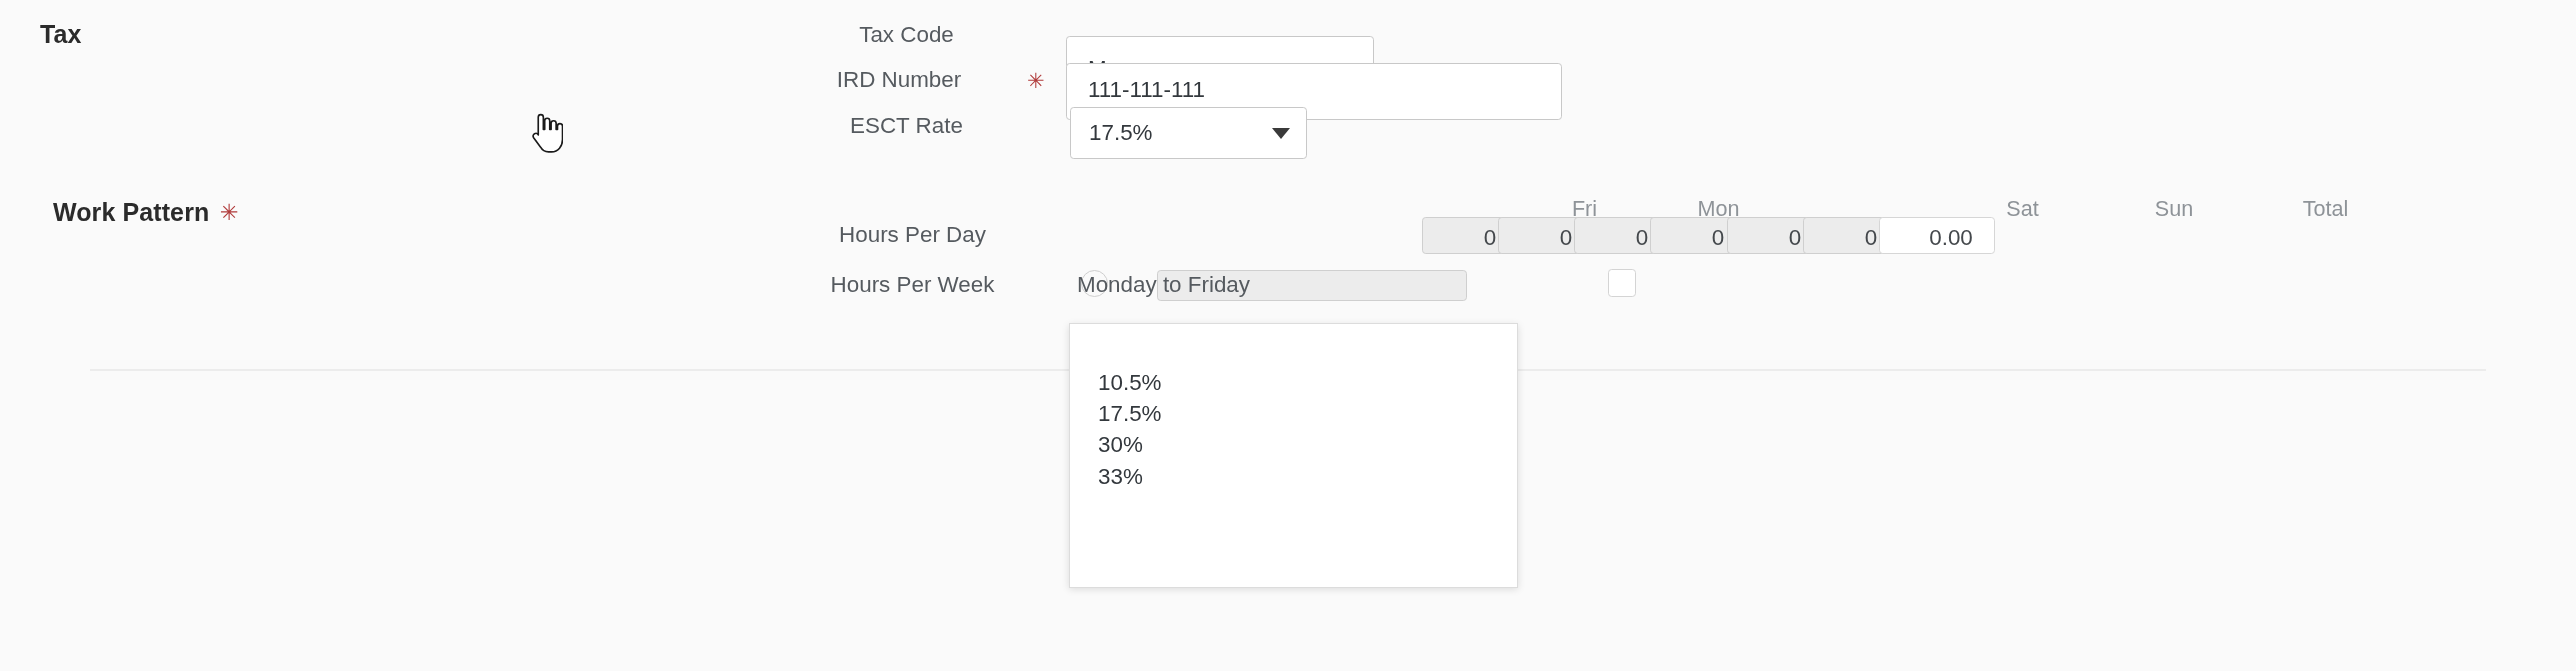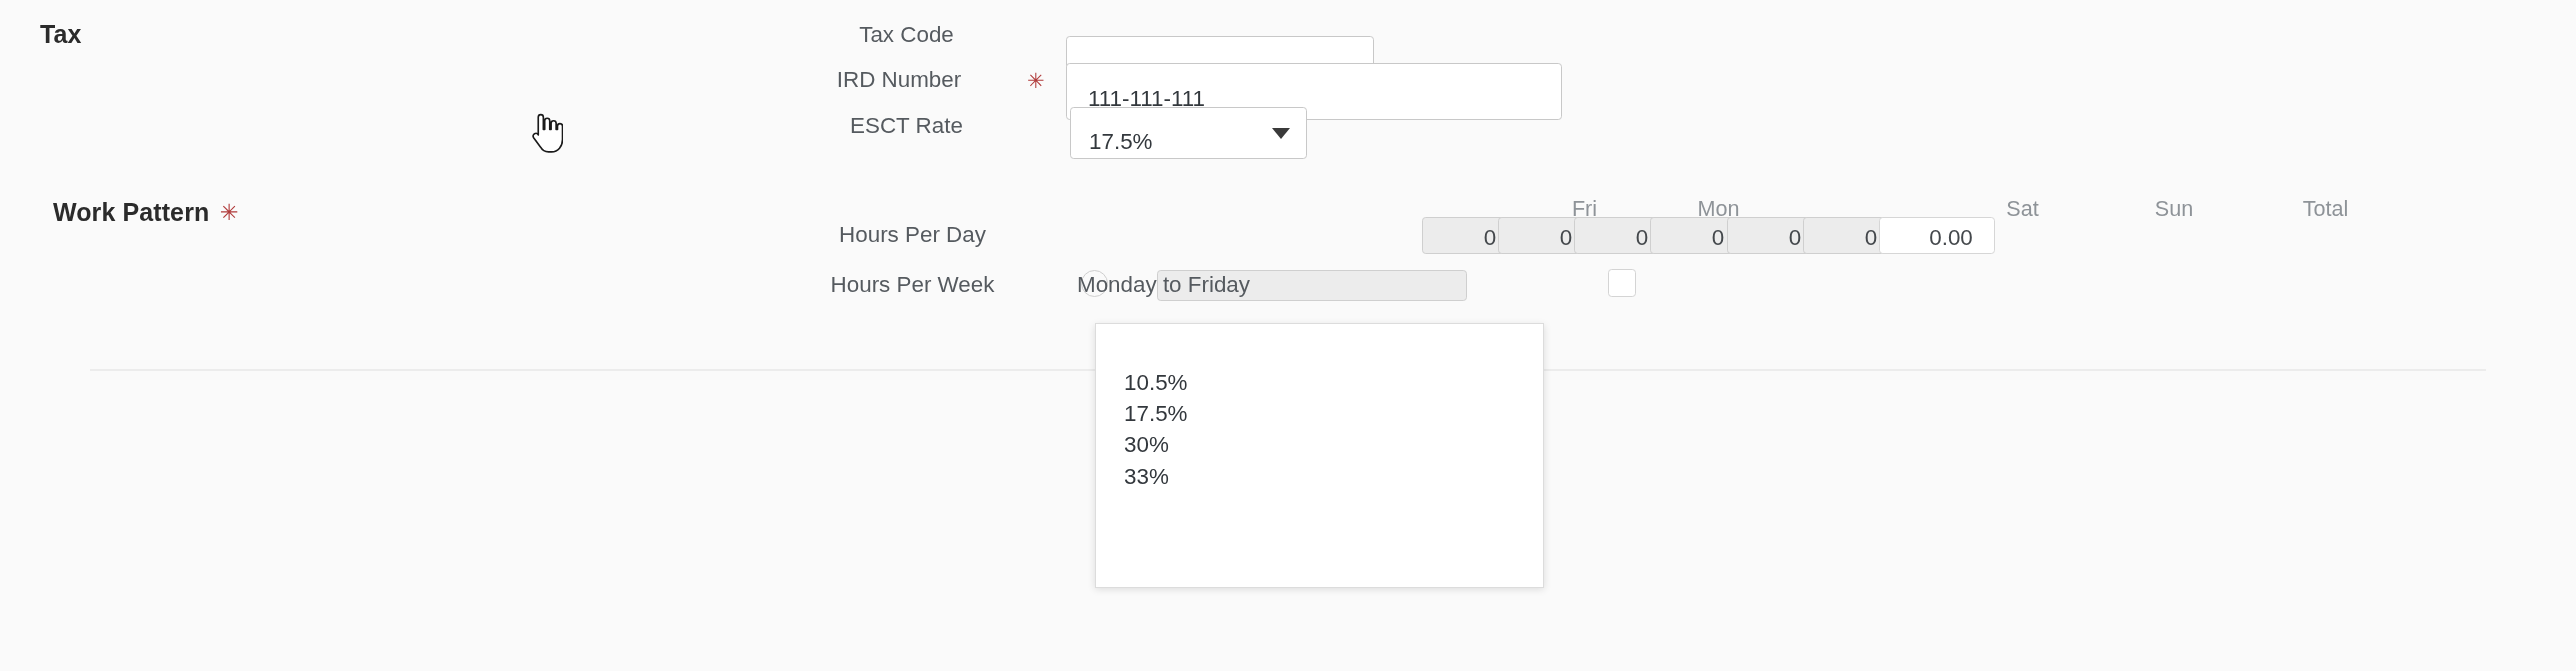--- a/index.html
+++ b/index.html
@@ -56,21 +56,20 @@
     position: absolute;
     background: #ffffff;
     border: 1.5px solid #c8c8c8;
     border-radius: 3.7px;
   }
   .control-text {
     position: absolute;
     font-size: 22.4px;
     color: #33383d;
     white-space: nowrap;
-    margin-top: 9px;
   }
   .caret {
     position: absolute;
     width: 0; height: 0;
     border-left: 9.7px solid transparent;
     border-right: 9.7px solid transparent;
     border-top: 11.2px solid #3a3a3a;
   }
 
   
@@ -202,21 +201,21 @@
 
   <div class="field-label" style="left:806px; top:272px; width:213px;">Hours Per Week</div>
 
   <div class="radio-circle" style="left:1081px; top:270px;"></div>
 
   <div class="daybox" style="left:1157px; top:270px; width:310px; height:31px;"></div>
 
   <div class="field-label" style="left:746px; top:272px; width:835px;">Monday to Friday</div>
   <div class="checkbox" style="left:1608px; top:269px;"></div>
 
-  <div id="esct-menu" style="left:1095px; top:323px; width:449px; height:265px;">
+  <div id="esct-menu" style="left:1069px; top:323px; width:449px; height:265px;">
     <div class="menu-item" style="left:28px; top:46px;">10.5%</div>
     <div class="menu-item" style="left:28px; top:77px;">17.5%</div>
     <div class="menu-item" style="left:28px; top:108px;">30%</div>
     <div class="menu-item" style="left:28px; top:140px;">33%</div>
   </div>
 
   <svg id="cursor" style="left:530px; top:113px;" width="33" height="42" viewBox="0 0 22 28">
     <path d="M7.2 1.1c.95 0 1.7.78 1.7 1.75v8.1h.9V5.2c0-.95.75-1.72 1.68-1.72.93 0 1.68.77 1.68 1.72v5.75h.9V6.9c0-.95.75-1.72 1.68-1.72.93 0 1.68.77 1.68 1.72v4.05h.9V8.8c0-.95.75-1.72 1.68-1.72.93 0 1.68.77 1.68 1.72v8.9c0 4.4-2.9 8.2-7.3 8.2h-2.1c-2.5 0-4.2-1.25-5.2-3.1L2.3 16.3c-.5-.9-.2-2 .7-2.5.85-.47 1.9-.2 2.4.6l.1.2V2.85c0-.97.75-1.75 1.7-1.75z" fill="#ffffff" stroke="#1a1a1a" stroke-width="1.1" stroke-linejoin="round"></path>
   </svg>
 

